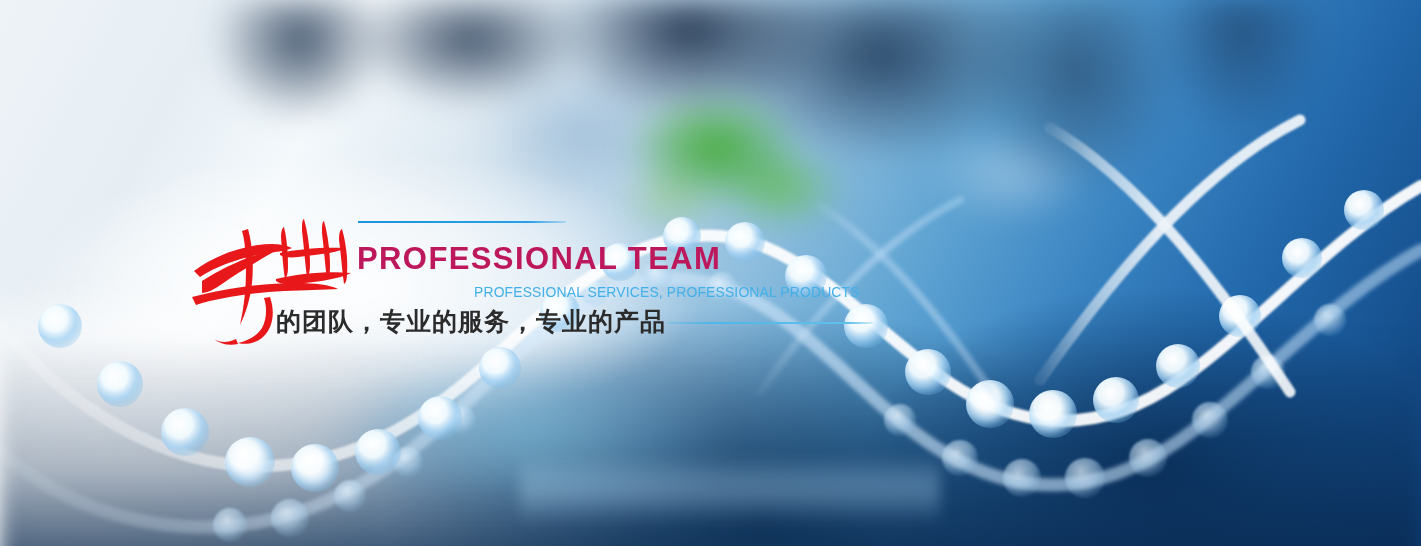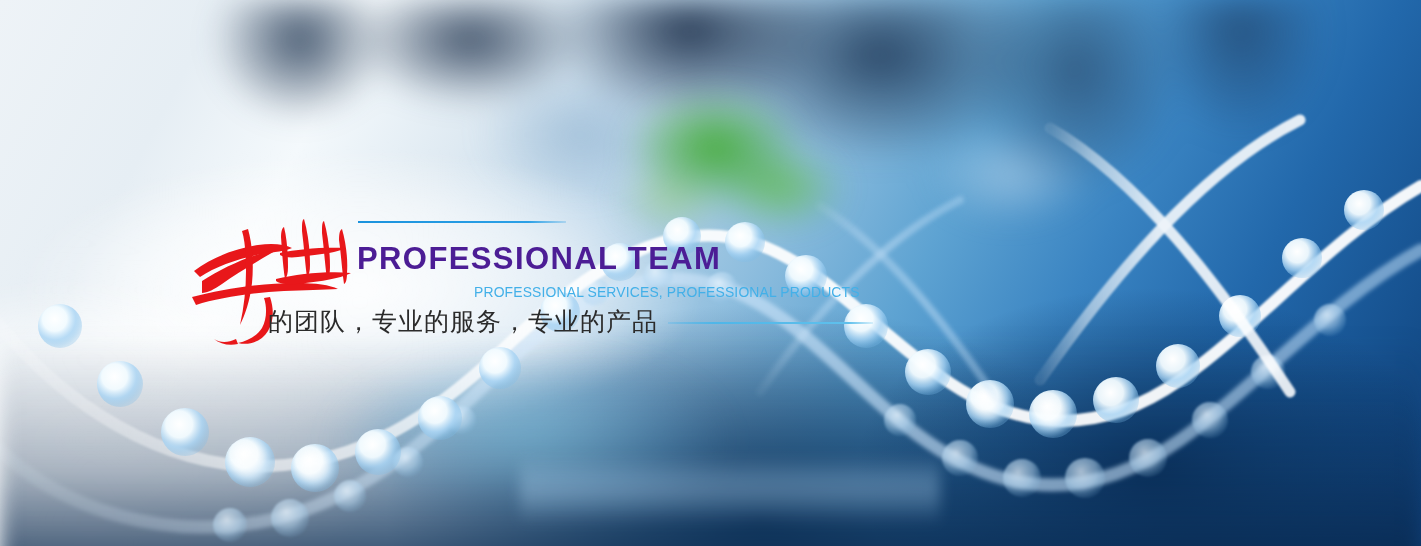--- a/index.html
+++ b/index.html
@@ -66,28 +66,28 @@
       linear-gradient(to bottom, rgba(180,220,250,0) 0%, rgba(185,222,250,.40) 35%,
         rgba(185,222,250,.42) 55%, rgba(180,220,250,0) 100%);
     filter:blur(7px);opacity:.75;}
 
   
   .dna{position:absolute;inset:0;}
 
   
   .calligraphy{position:absolute;left:188px;top:205px;width:165px;height:145px;}
   .headline{position:absolute;left:357px;top:243px;
-    font-size:31px;font-weight:bold;letter-spacing:1.4px;color:#4c1d95;
+    font-size:31px;font-weight:bold;letter-spacing:1.4px;color:#be185d;
     white-space:nowrap;line-height:1;}
   .subline{position:absolute;left:474px;top:285px;
     font-size:14.5px;font-weight:normal;letter-spacing:.15px;color:#43b0e8;
     white-space:nowrap;line-height:1;transform:scaleX(.96);transform-origin:left center;}
-  .cn-line{position:absolute;left:268px;top:306px;
+  .cn-line{position:absolute;left:276px;top:306px;
     font-size:25px;color:#2b2b2b;letter-spacing:1px;white-space:nowrap;line-height:1.25;
-    font-family:"DejaVu Sans","Liberation Sans",sans-serif;}
+    font-family:"DejaVu Sans","Liberation Sans",sans-serif;font-weight:bold;}
   .rule-top{position:absolute;left:358px;top:221px;width:208px;height:2px;
     background:linear-gradient(to right,#1b93dd 0%,#2ba0e6 82%,rgba(43,160,230,.25) 100%);}
   .rule-bottom{position:absolute;left:668px;top:322px;width:205px;height:2px;
     background:linear-gradient(to right,rgba(90,185,235,.35) 0%,#4fb6e8 22%,#5fc0ec 88%,rgba(95,192,236,.2) 100%);}
 </style>
 </head>
 <body>
 
 <div class="banner">
 

